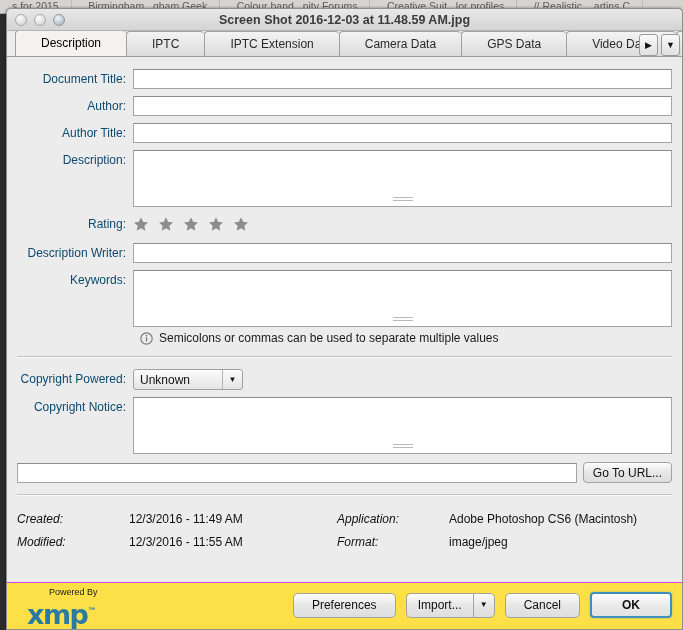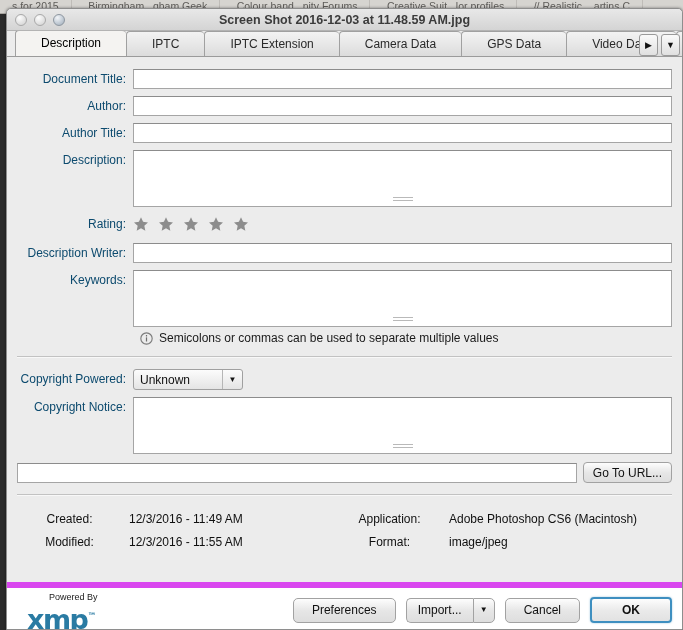--- a/index.html
+++ b/index.html
@@ -239,32 +239,32 @@
     white-space: nowrap;
   }
   .btn.goto { margin-left: 6px; height: 21px; padding: 0 9px; }
 
   
   .meta-area { padding: 5px 10px 0 10px; }
   .meta-row { display: flex; margin-bottom: 9px; }
   .meta-cell { display: flex; }
   .meta-cell.left { width: 320px; }
   .meta-label {
-    width: 112px; text-align: center; padding-right: 7px;
-    font-size: 12px; color: #101010;
+    width: 112px; text-align: left; padding-right: 7px;
+    font-size: 12px; color: #101010; font-style: italic;
   }
   .meta-value { font-size: 12px; color: #101010; }
 
   
   #footer {
     position: absolute;
     left: 0; right: 0; bottom: 0;
     height: 48px;
-    background: #ffffff;
-    border-top: 6px solid #d946ef;
+    background: #fde047;
+    border-top: 1px solid #d946ef;
   }
   #xmp-logo { position: absolute; left: 20px; top: 4px; }
   .powered-by { font-size: 9px; color: #1a1a1a; margin-left: 22px; line-height: 11px; }
   .xmp-word {
     font-size: 27px;
     font-weight: bold;
     color: #2a7ba3;
     letter-spacing: -1.5px;
     line-height: 26px;
     font-family: "DejaVu Sans", sans-serif;

